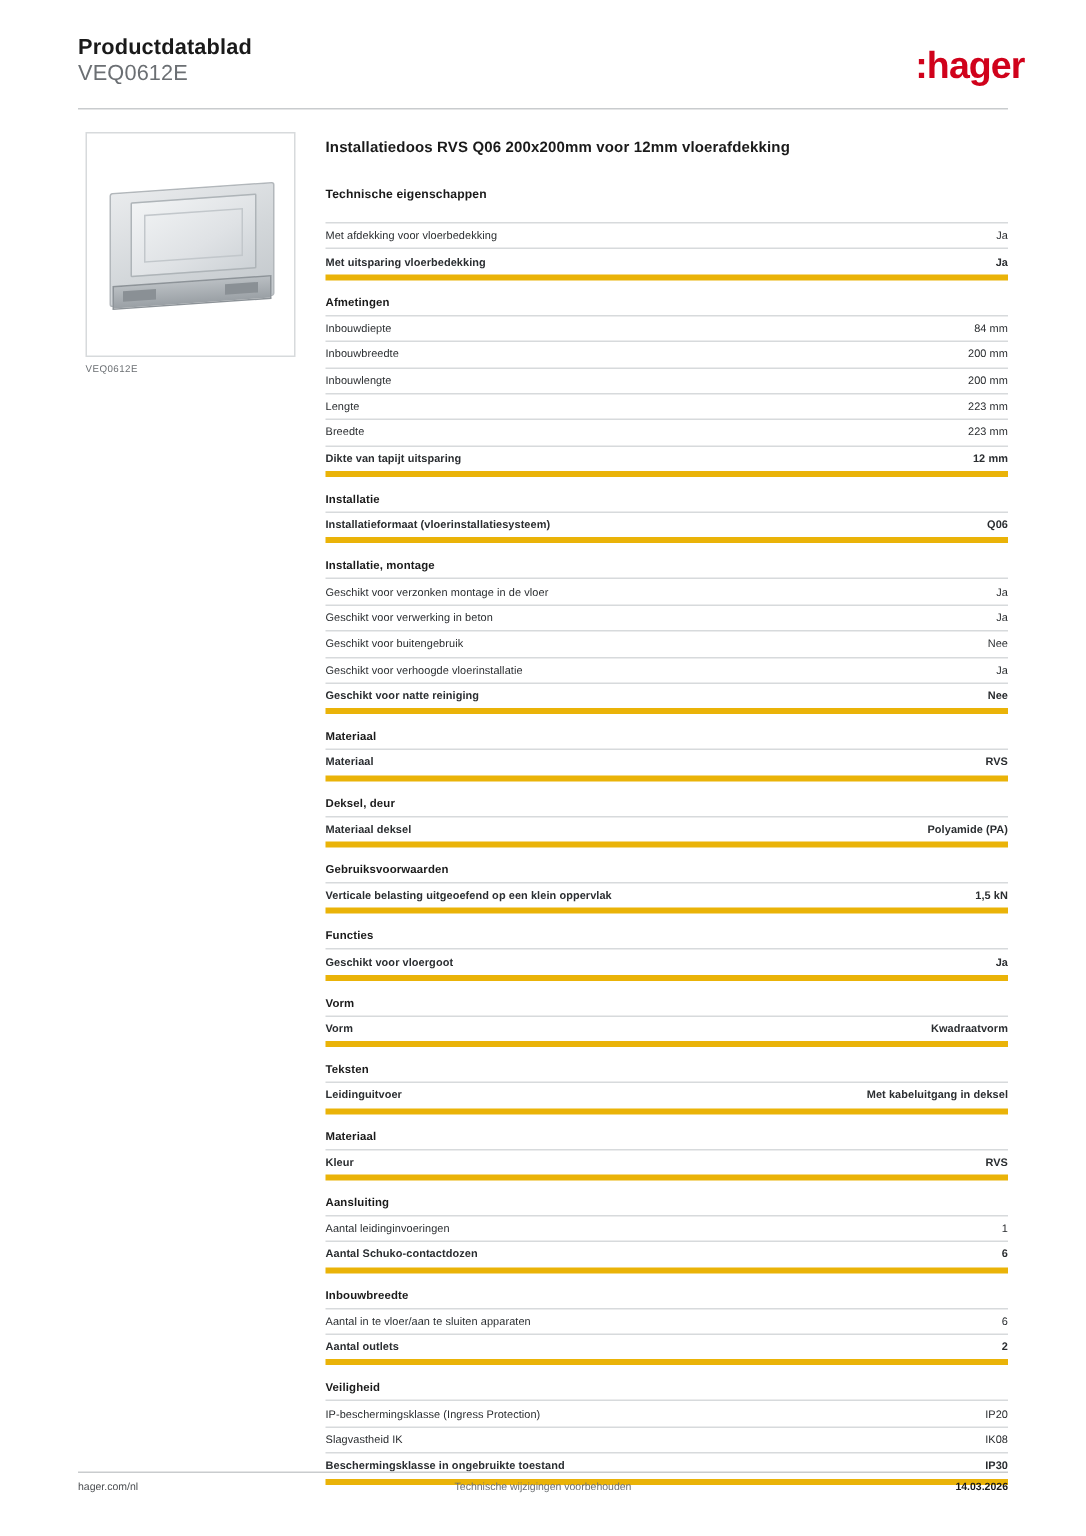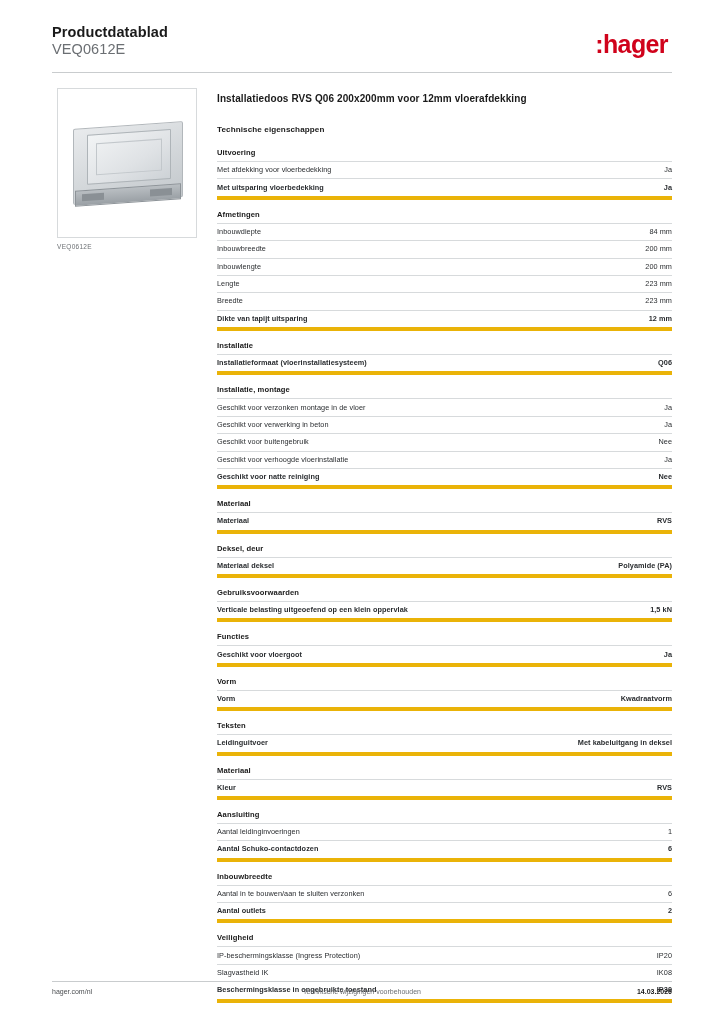--- a/index.html
+++ b/index.html
@@ -19,21 +19,21 @@
     width: 724px;
     height: 1024px;
     box-sizing: border-box;
   }
 
   
   .header {
     position: absolute;
     left: 52px;
     top: 24px;
-    right: 56px;
+    right: 41px;
     height: 44px;
   }
   .doc-title {
     font-size: 14.5px;
     font-weight: bold;
     color: #1a1a1a;
     letter-spacing: 0.1px;
     line-height: 17px;
   }
   .doc-subtitle {
@@ -262,21 +262,20 @@
       <div class="box-front"></div>
     </div>
   </div>
   <div class="img-caption">VEQ0612E</div>
 
   <div class="specs">
     <div class="product-name">Installatiedoos RVS Q06 200x200mm voor 12mm vloerafdekking</div>
     <div class="section-main-title">Technische eigenschappen</div>
     <div id="groups">
         <div class="group">
-          <div class="group-title">Uitvoering</div>
           <div class="row">
             <span class="label">Met afdekking voor vloerbedekking</span>
             <span class="value">Ja</span>
           </div>
           <div class="row">
             <span class="label">Met uitsparing vloerbedekking</span>
             <span class="value">Ja</span>
           </div>
         </div>
         <div class="group">
@@ -392,21 +391,21 @@
             <span class="value">1</span>
           </div>
           <div class="row">
             <span class="label">Aantal Schuko-contactdozen</span>
             <span class="value">6</span>
           </div>
         </div>
         <div class="group">
           <div class="group-title">Inbouwbreedte</div>
           <div class="row">
-            <span class="label">Aantal in te bouwen/aan te sluiten verzonken</span>
+            <span class="label">Aantal in te vloer/aan te sluiten apparaten</span>
             <span class="value">6</span>
           </div>
           <div class="row">
             <span class="label">Aantal outlets</span>
             <span class="value">2</span>
           </div>
         </div>
         <div class="group">
           <div class="group-title">Veiligheid</div>
           <div class="row">

